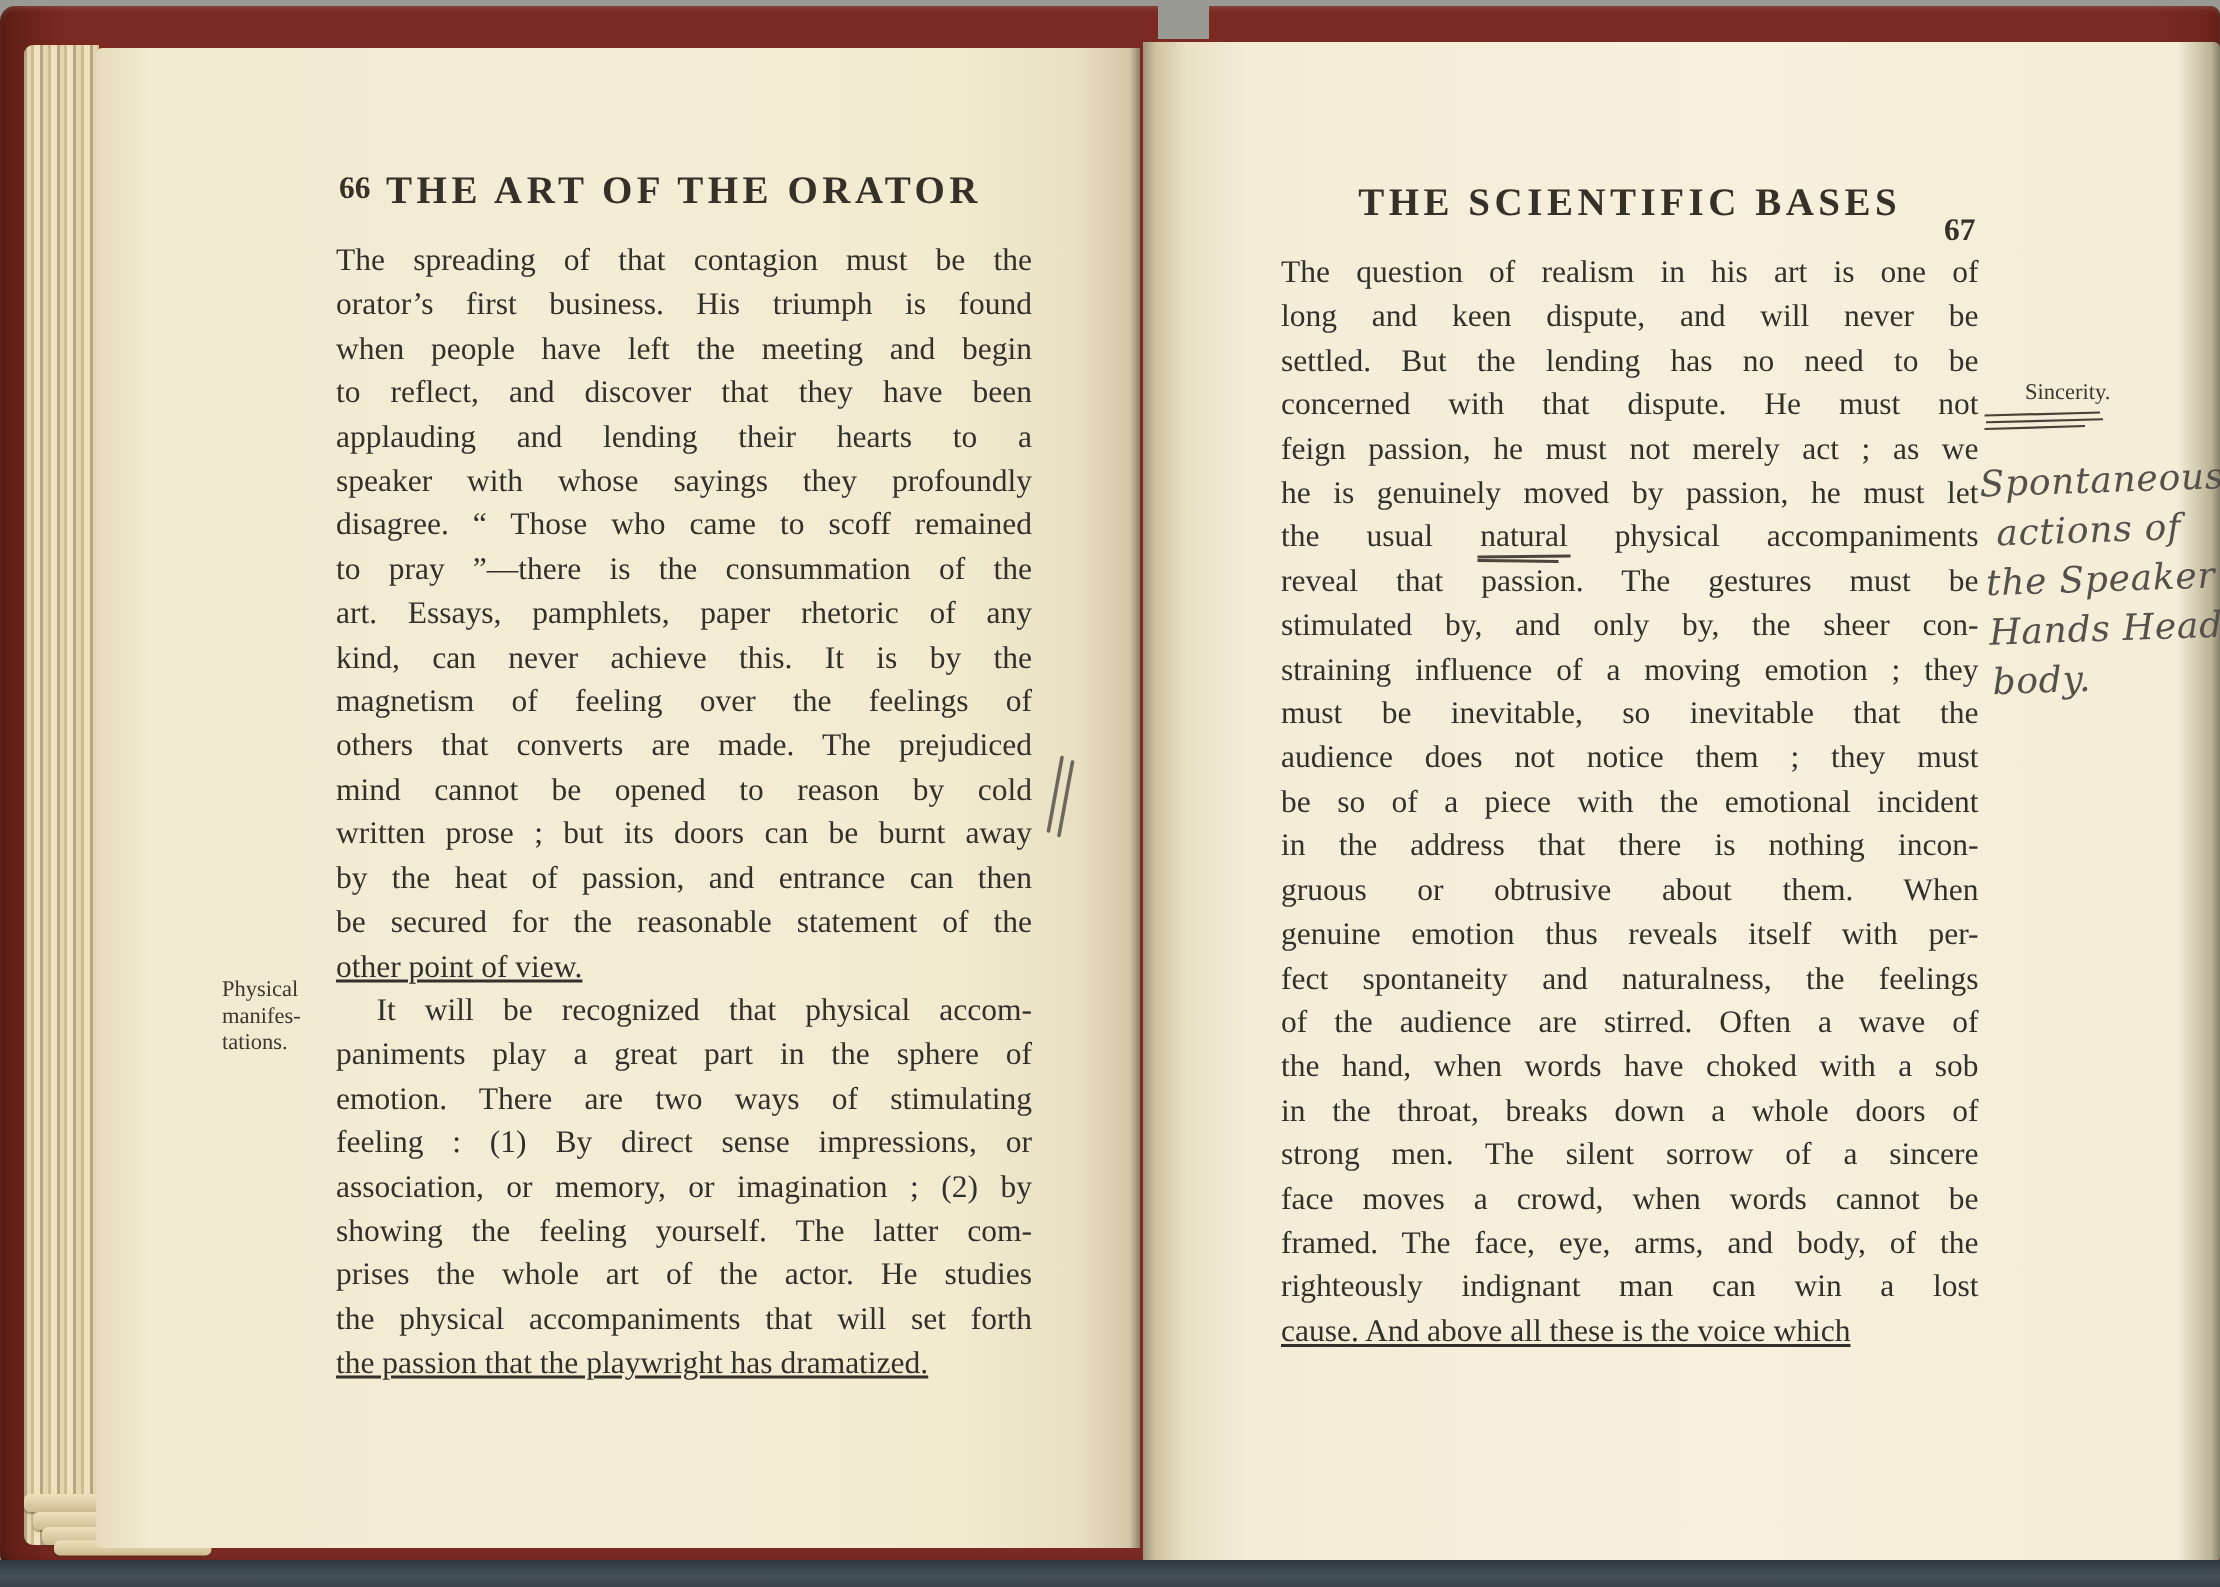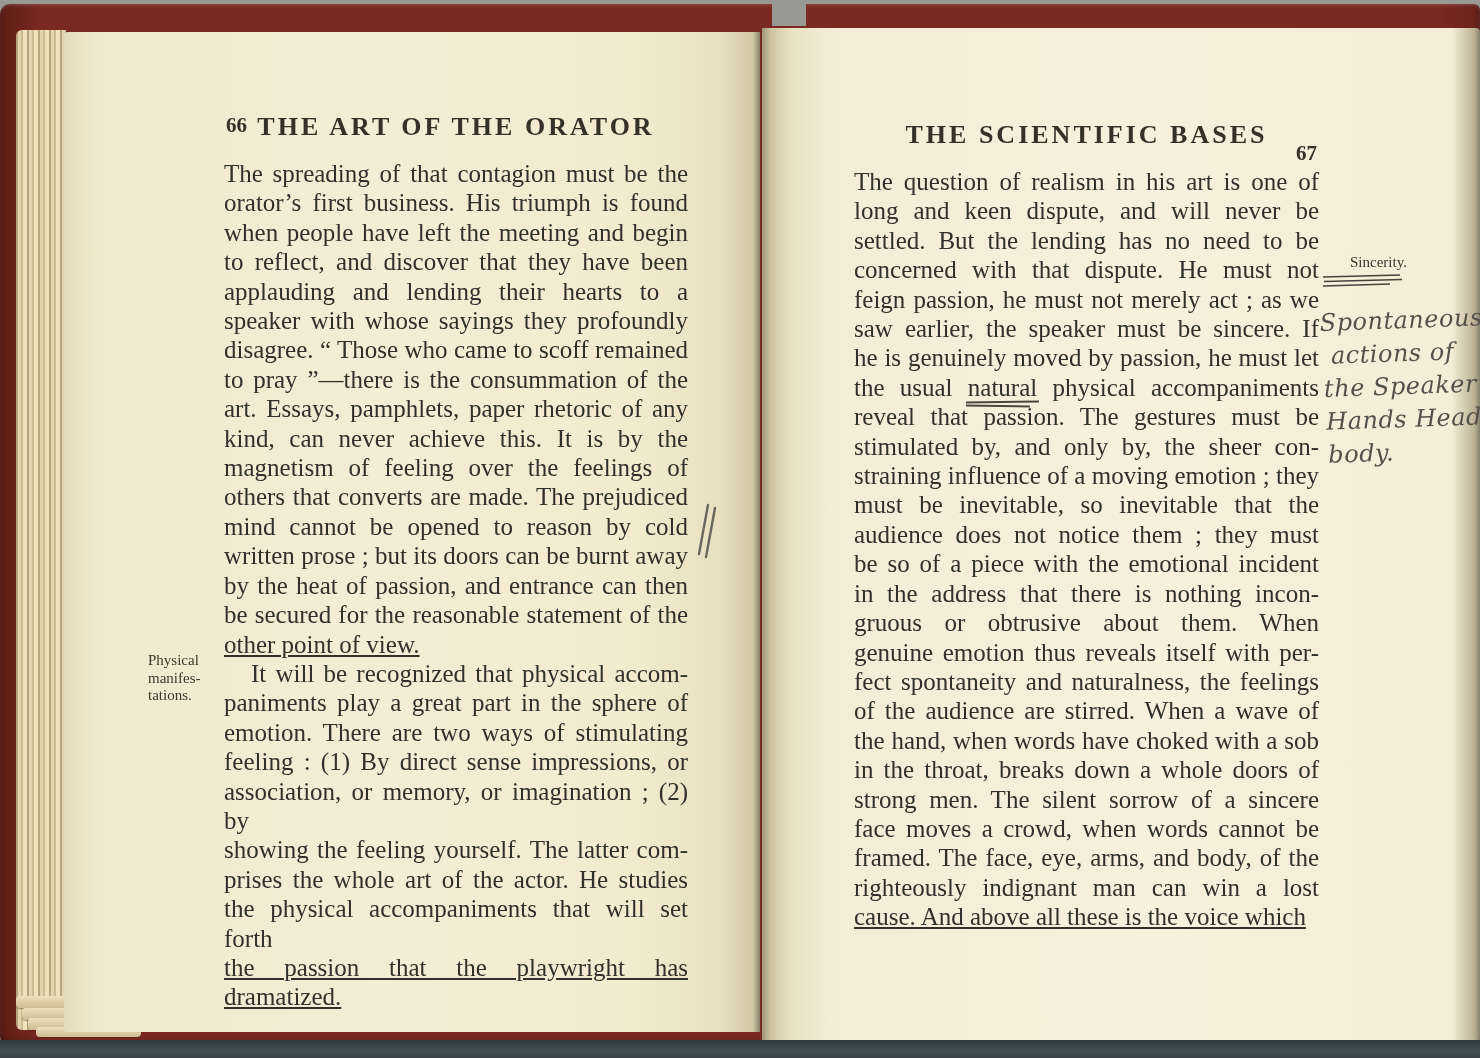--- a/index.html
+++ b/index.html
@@ -59,21 +59,21 @@
 
   .running-head { position:relative; height:34px; margin-bottom:8px; }
   .running-head .title {
     position:absolute; left:0; right:0; text-align:center;
     font-size:26px; font-weight:700; letter-spacing:3px; color:#353129;
   }
   .running-head .pageno { position:absolute; font-size:21px; font-weight:700; color:#353129; top:1px; }
   .pageno-left  { left:2px; }
   .pageno-right { right:2px;margin-top:20px; }
 
-  .body-copy { margin-top:13px; font-size:25px; line-height:29.4px; color:#32302b; }
+  .body-copy { margin-top:13px; font-size:21px; line-height:29.4px; color:#32302b; }
   .para { margin:0; }
   .line { text-align:justify; text-align-last:justify; }
   .line.last { text-align-last:left;text-decoration:underline; }
   .line.indent { text-indent:27px; }
 
   
   .hand-underline { position:relative; }
   .hand-underline::before, .hand-underline::after {
     content:""; position:absolute; left:-2px; right:-2px; height:1.7px; background:#4a463e;
   }
@@ -177,34 +177,33 @@
         <span class="title">THE SCIENTIFIC BASES</span>
         <span class="pageno pageno-right">67</span>
       </div>
       <div class="body-copy" id="right-body">
           <div class="para">
             <div class="line">The question of realism in his art is one of</div>
             <div class="line">long and keen dispute, and will never be</div>
             <div class="line">settled. But the lending has no need to be</div>
             <div class="line">concerned with that dispute. He must not</div>
             <div class="line">feign passion, he must not merely act ; as we</div>
-            <div class="line">saw earlier, the speaker must be sincere. If</div>
             <div class="line">he is genuinely moved by passion, he must let</div>
             <div class="line">the usual <span class="hand-underline">natural</span> physical accompaniments</div>
             <div class="line">reveal that passion. The gestures must be</div>
             <div class="line">stimulated by, and only by, the sheer con-</div>
             <div class="line">straining influence of a moving emotion ; they</div>
             <div class="line">must be inevitable, so inevitable that the</div>
             <div class="line">audience does not notice them ; they must</div>
             <div class="line">be so of a piece with the emotional incident</div>
             <div class="line">in the address that there is nothing incon-</div>
             <div class="line">gruous or obtrusive about them. When</div>
             <div class="line">genuine emotion thus reveals itself with per-</div>
             <div class="line">fect spontaneity and naturalness, the feelings</div>
-            <div class="line">of the audience are stirred. When a wave of</div>
+            <div class="line">of the audience are stirred. Often a wave of</div>
             <div class="line">the hand, when words have choked with a sob</div>
             <div class="line">in the throat, breaks down a whole doors of</div>
             <div class="line">strong men. The silent sorrow of a sincere</div>
             <div class="line">face moves a crowd, when words cannot be</div>
             <div class="line">framed. The face, eye, arms, and body, of the</div>
             <div class="line">righteously indignant man can win a lost</div>
             <div class="line last">cause. And above all these is the voice which</div>
           </div>
         </div>
     </div>

